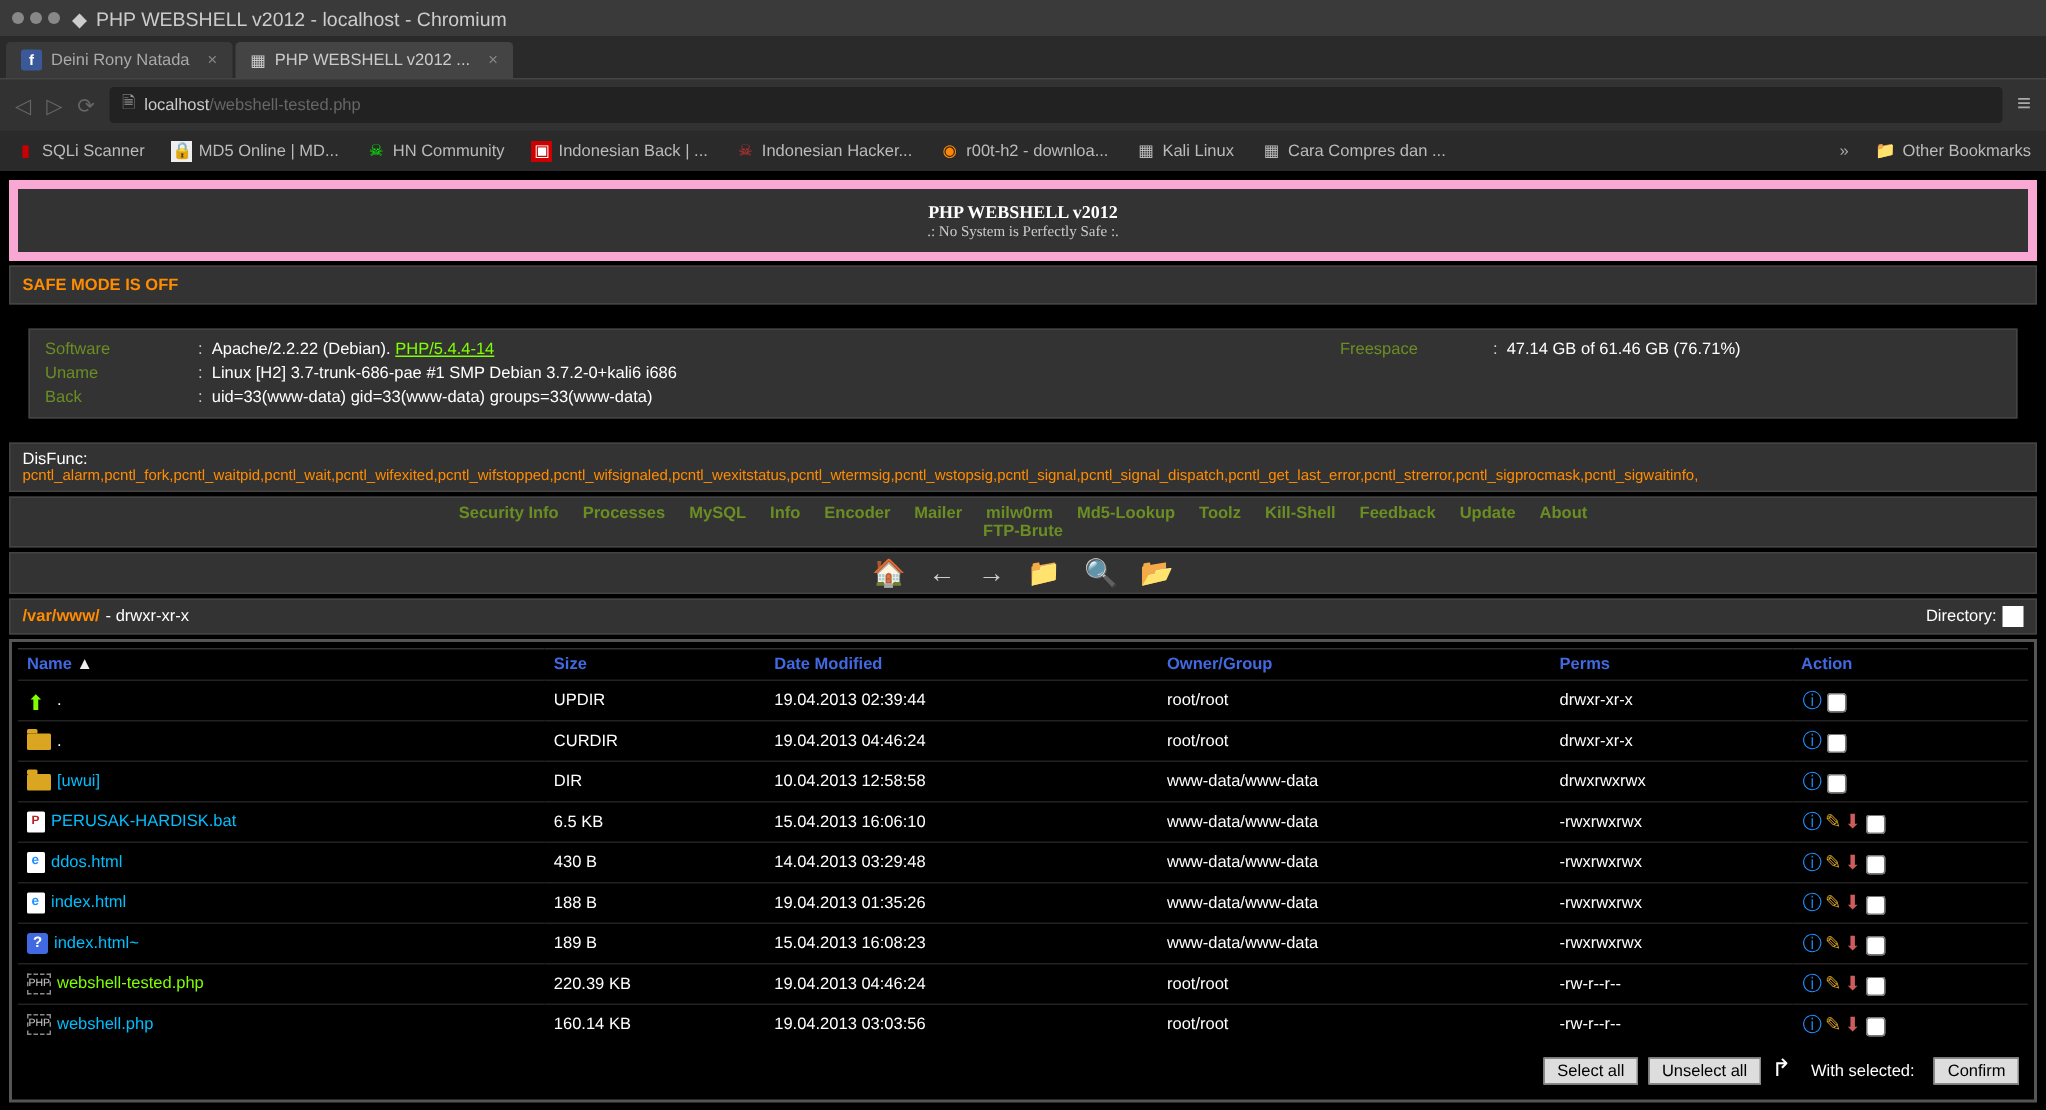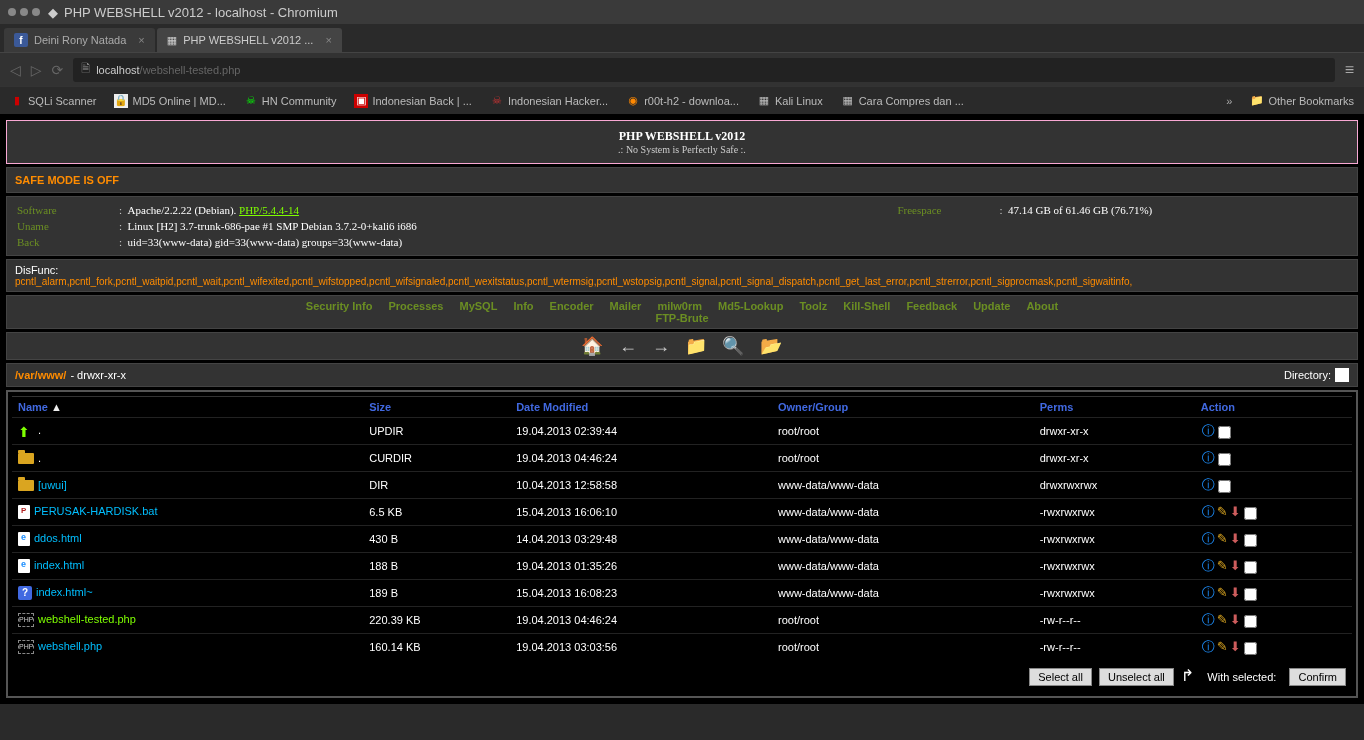--- a/index.html
+++ b/index.html
@@ -16,26 +16,26 @@
 .navbar .nbtn { color: #666; font-size: 14px; }
 .navbar .url { flex: 1; background: #222; height: 24px; border-radius: 3px; display: flex; align-items: center; padding: 0 8px; color: #aaa; }
 .navbar .url .lock { margin-right: 6px; color: #999; }
 .navbar .url .path { color: #666; }
 .navbar .menu { color: #aaa; font-size: 16px; }
 .bookbar { background: #2a2a2a; height: 28px; display: flex; align-items: center; padding: 0 10px; gap: 18px; font-size: 11px; color: #bbb; border-top: 1px solid #333; }
 .bookbar .bi { display: flex; align-items: center; gap: 4px; white-space: nowrap; cursor: pointer; }
 .bookbar .bi .bicon { width: 14px; height: 14px; display: inline-flex; align-items: center; justify-content: center; }
 .bookbar .spacer { flex: 1; }
 .page { background: #000; padding: 3px; }
-.panel { background: #333; border: 1px solid #f9a8d4; margin: 3px; }
+.panel { background: #333; border: 6px solid #f9a8d4; margin: 3px; }
 .headerp { text-align: center; padding: 8px; color: #fff; font-family: Georgia, serif; }
 .headerp .t1 { font-weight: bold; font-size: 12px; }
 .headerp .t2 { font-size: 10px; color: #ccc; }
 .safmode { color: #ff8c00; font-weight: bold; padding: 6px 8px; font-size: 11px; background: #333; border: 1px solid #444; margin: 3px; }
-.inforow { display: flex; padding: 4px 8px; background: #333; border: 1px solid #444; margin: 3px; font-family: Liberation Serif, serif; }
+.inforow { display: flex; padding: 4px 8px; background: #333; border: 1px solid #444; margin: 16px; }
 .inforow .l { flex: 0 0 66%; }
 .inforow .r { flex: 1; }
 .inforow td { padding: 1px 0; font-size: 11px; vertical-align: top; }
 .lbl { color: #6b8e23; width: 100px; display: inline-block; }
 .val { color: #fff; }
 .phplink { color: #7fff00; text-decoration: underline; }
 .services { padding: 4px 8px; color: #fff; background: #333; border: 1px solid #444; margin: 3px; }
 .services .on { color: #6b8e23; }
 .services .off { color: #ff8c00; }
 .disfunc { padding: 4px 8px; color: #fff; background: #333; border: 1px solid #444; margin: 3px; }

